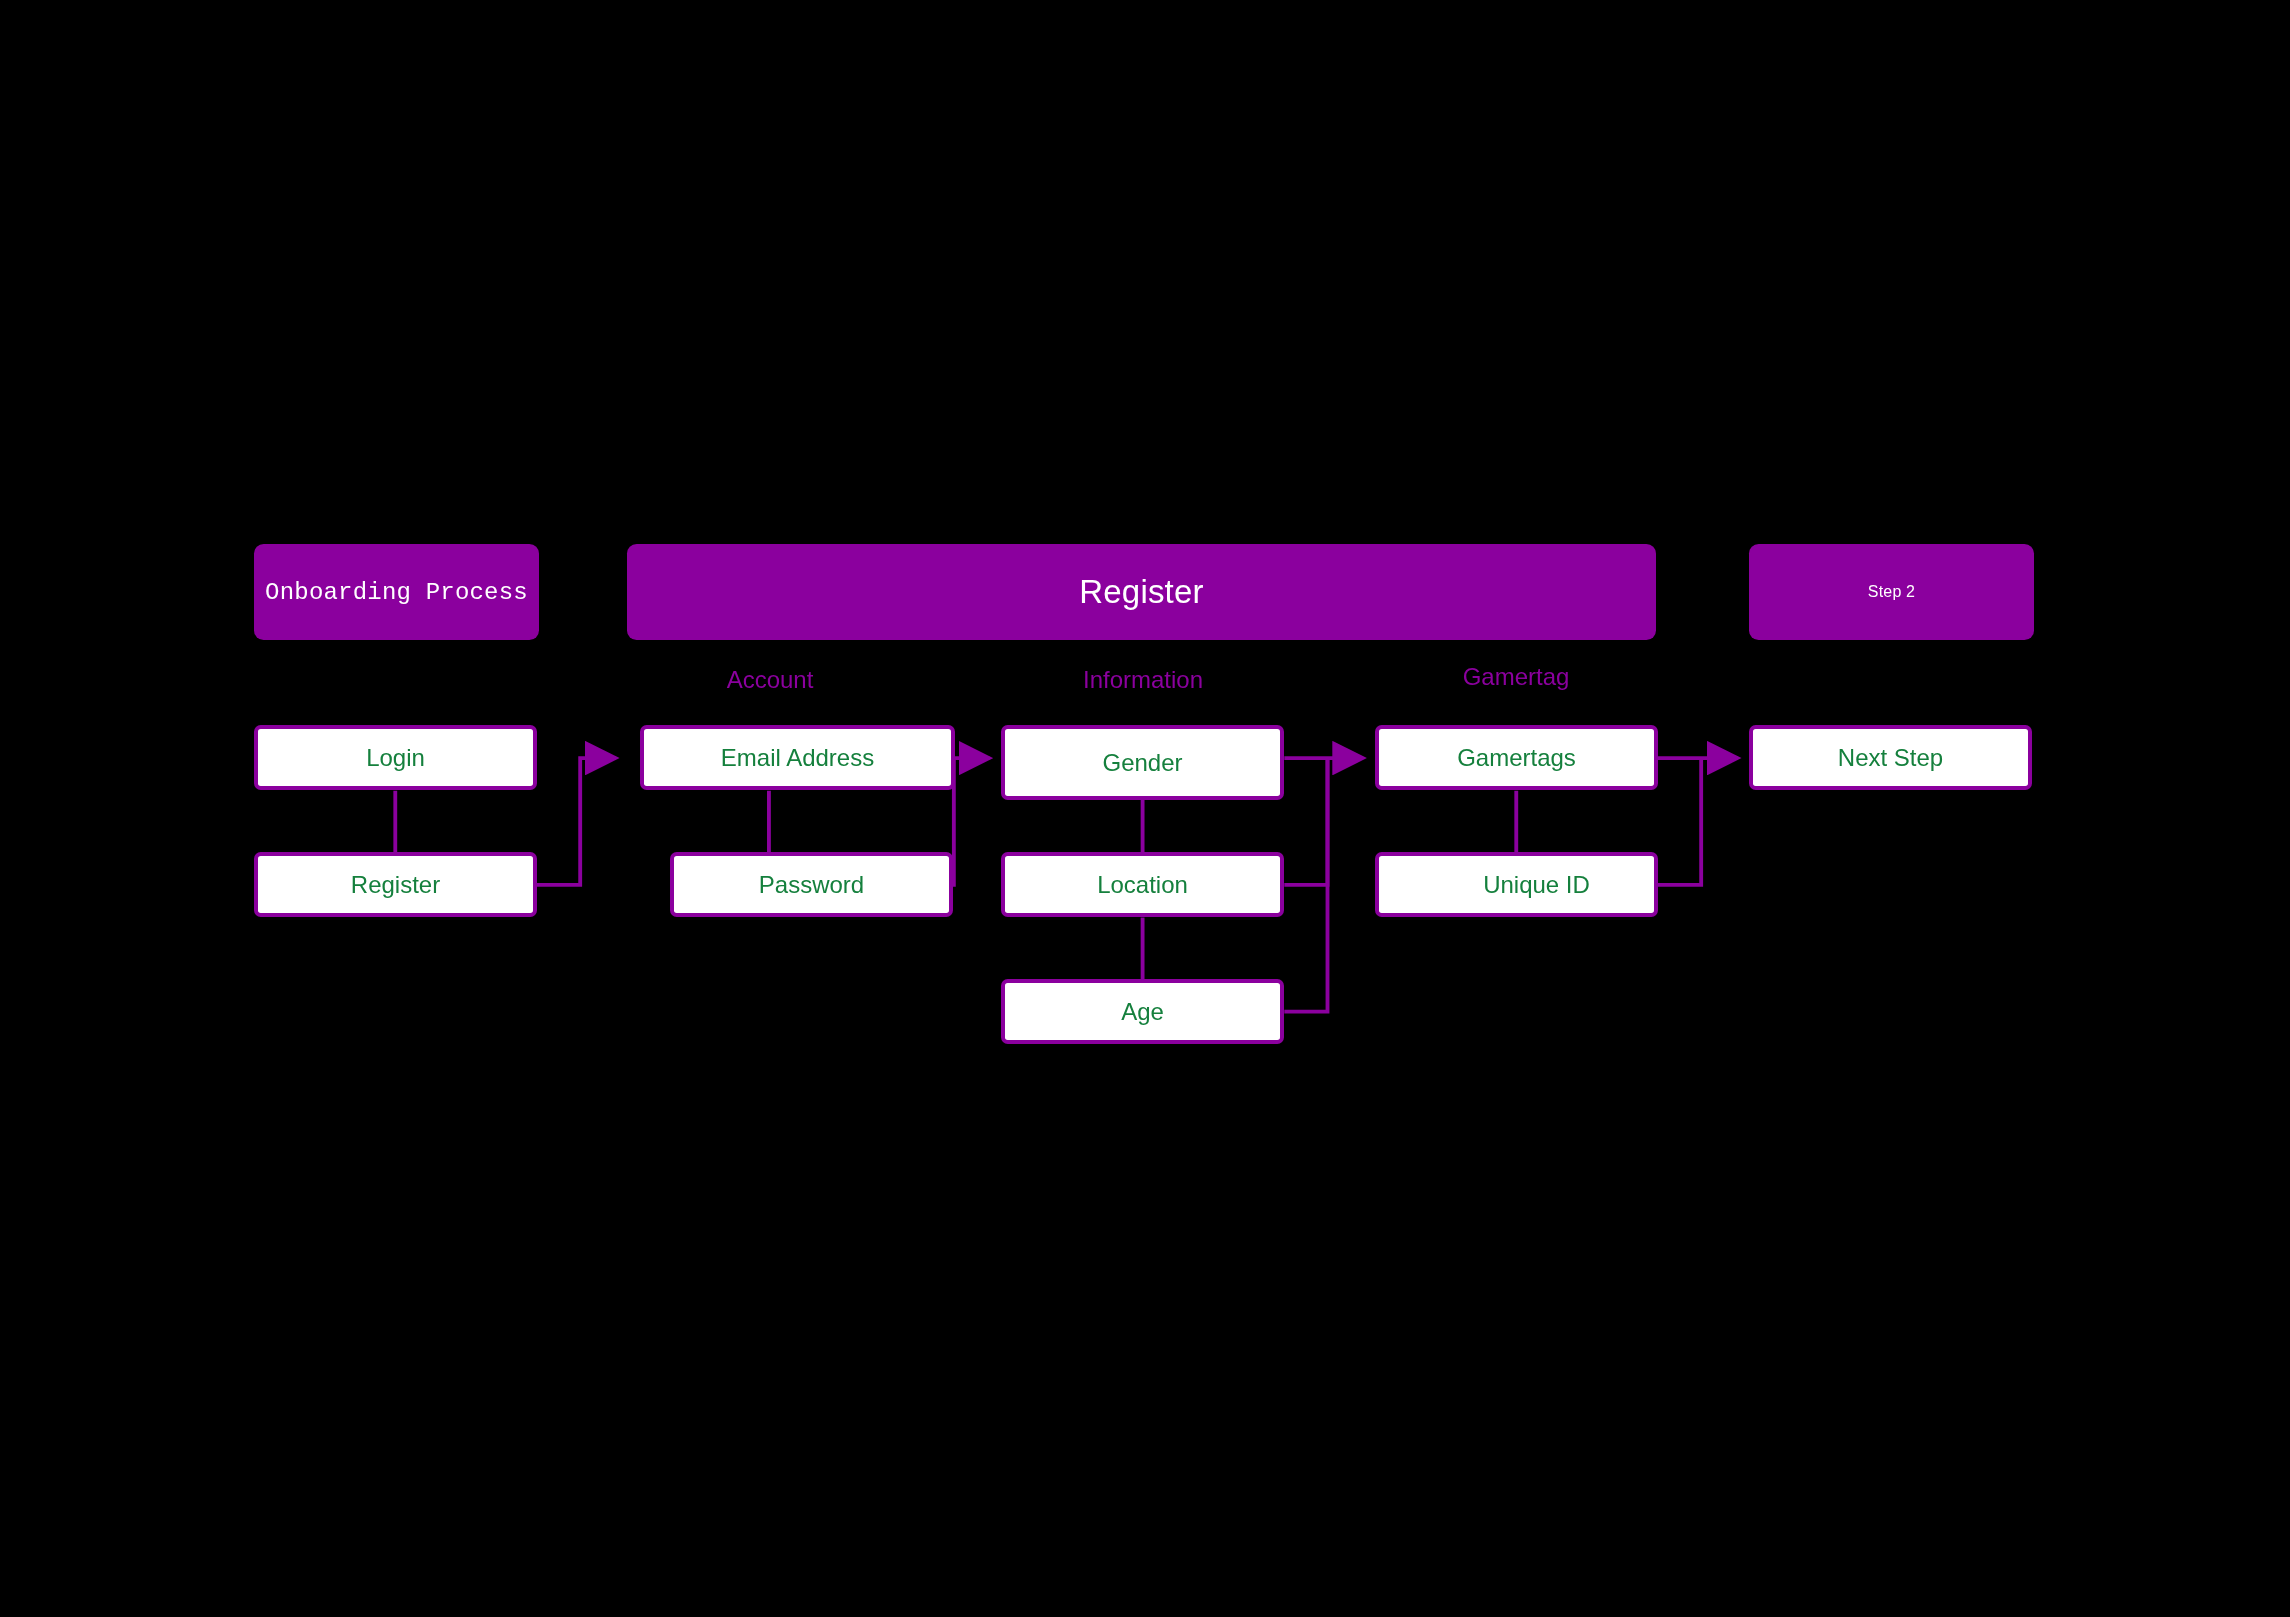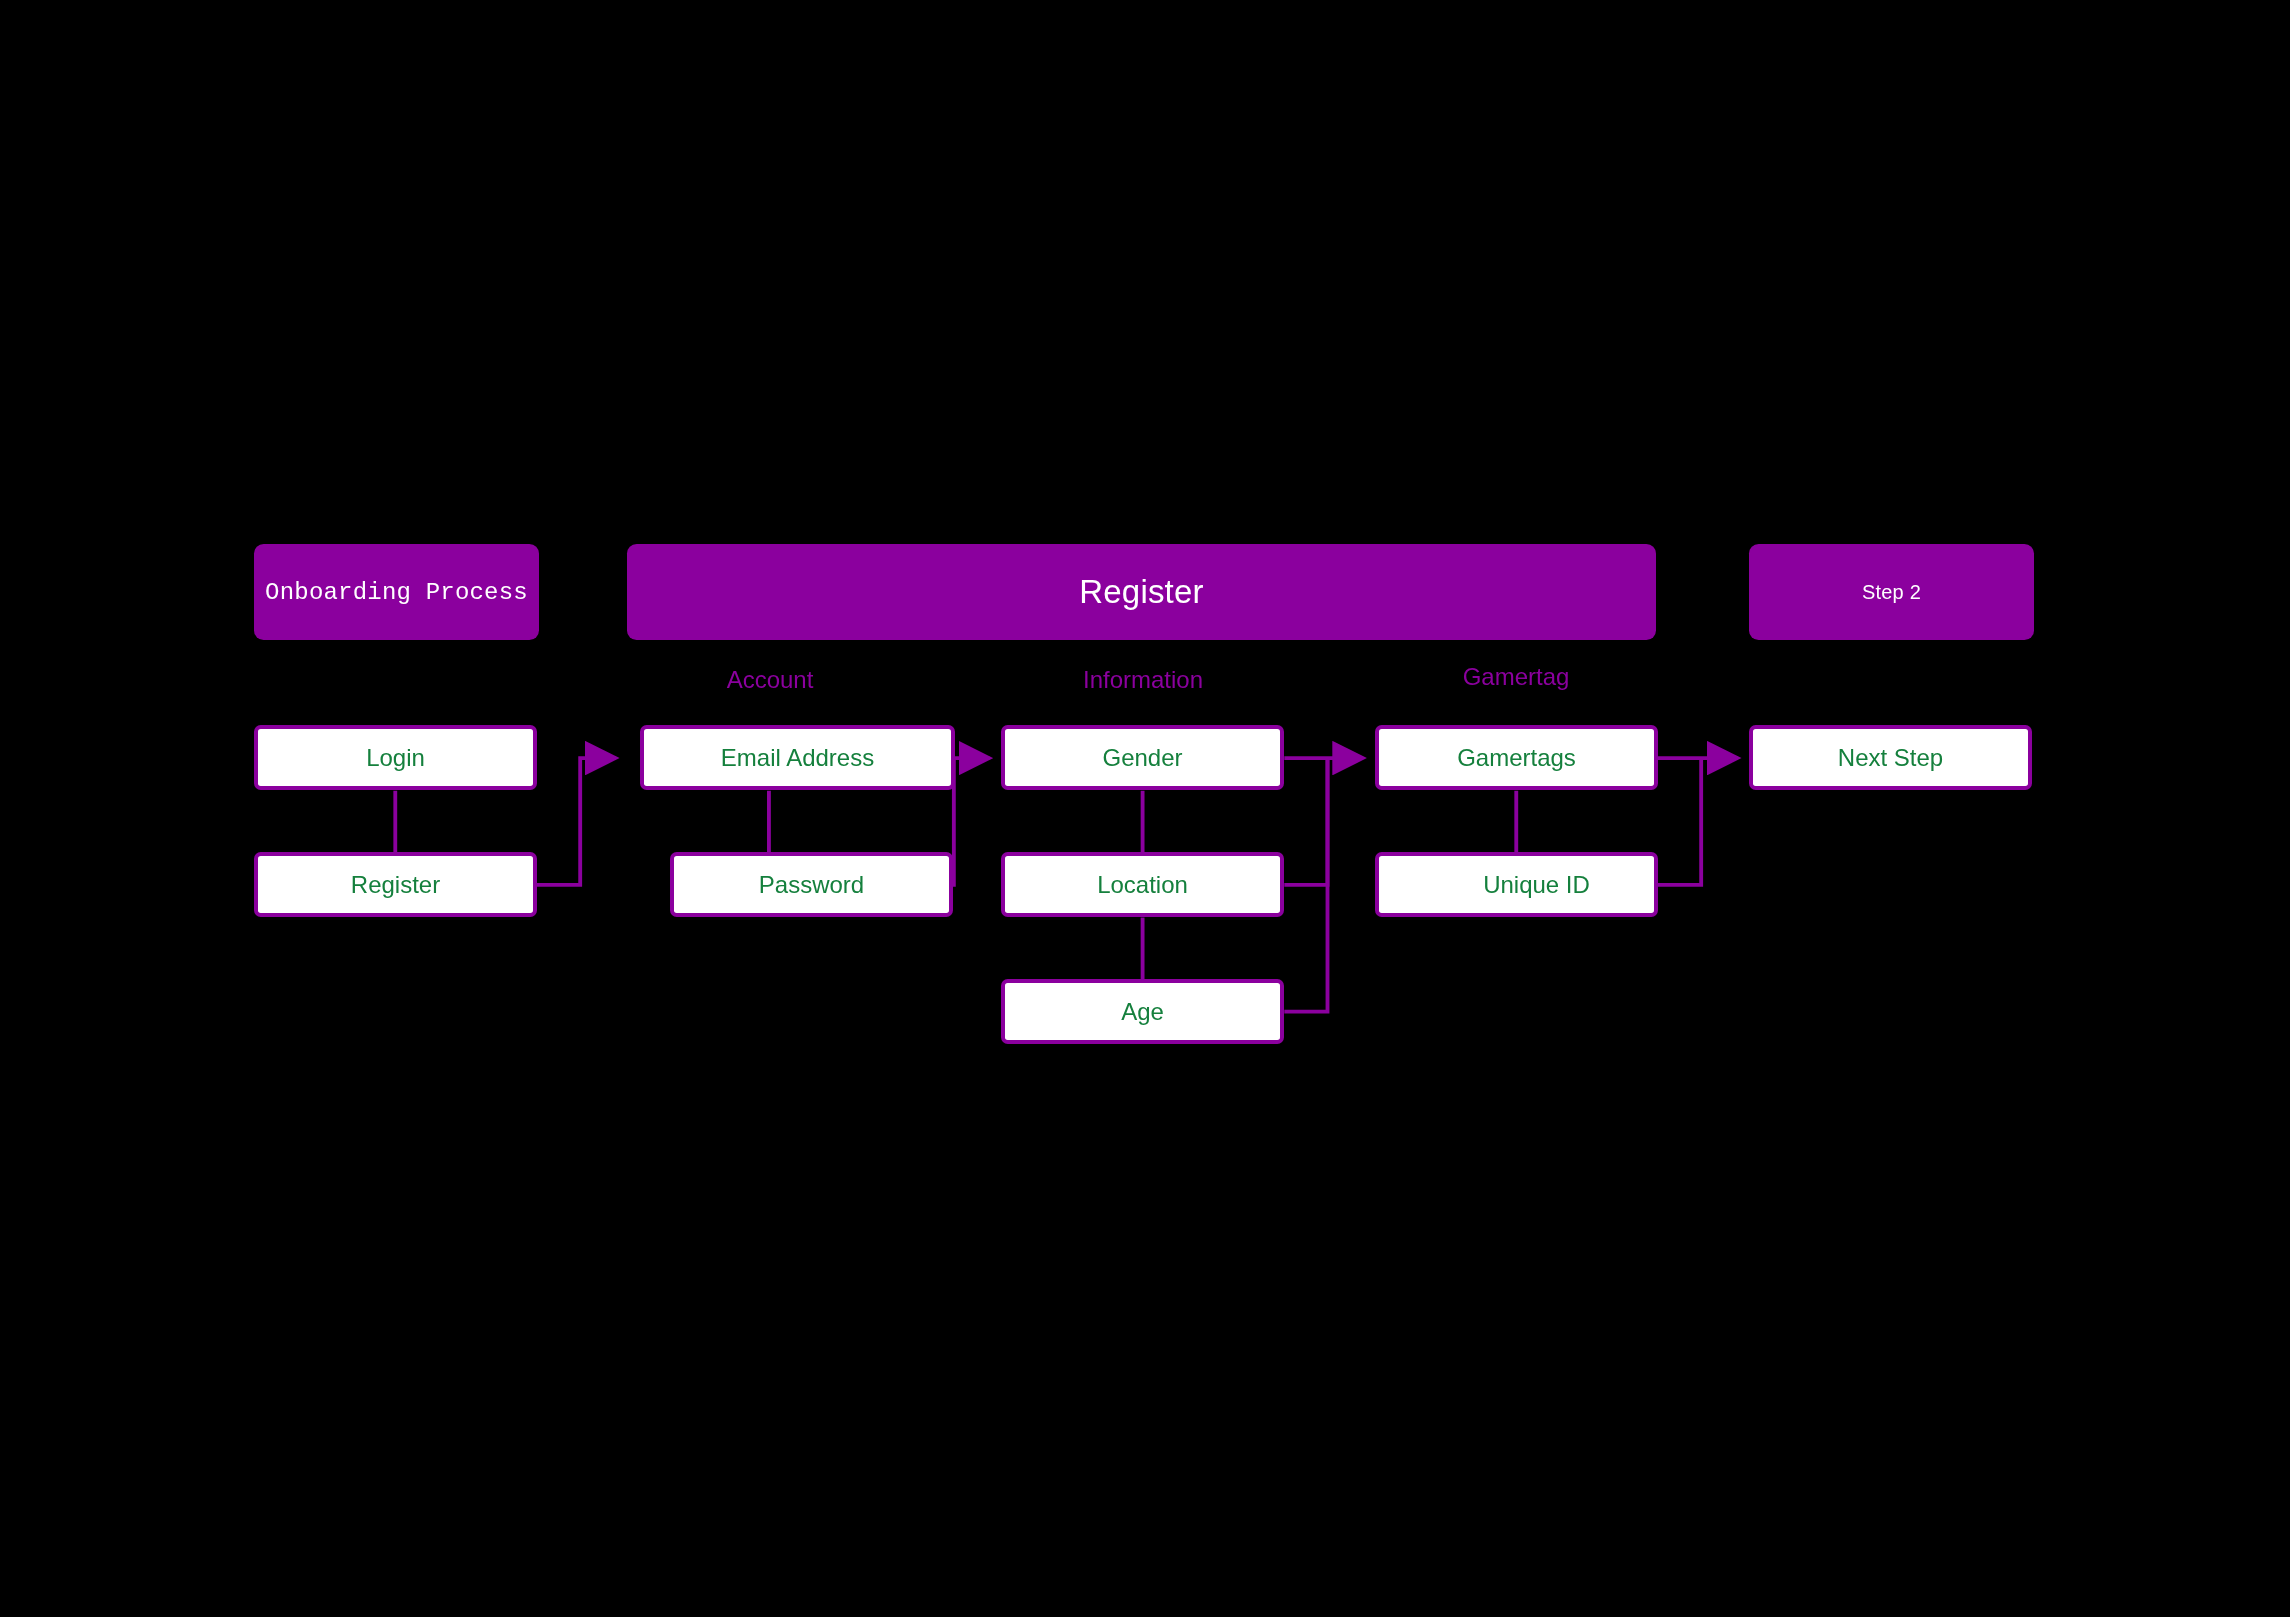--- a/index.html
+++ b/index.html
@@ -37,21 +37,21 @@
     letter-spacing: 0.2px;
     white-space: nowrap;
   }
   #banner-onboarding { left: 254px;  top: 544px; width: 285px;  height: 96px; font-family: Liberation Mono, monospace; }
   #banner-onboarding .banner-label { font-size: 24px; }
 
   #banner-register  { left: 627px;  top: 544px; width: 1029px; height: 96px; }
   #banner-register .banner-label { font-size: 33px; }
 
   #banner-step2     { left: 1749px; top: 544px; width: 285px;  height: 96px; }
-  #banner-step2 .banner-label { font-size: 20px; }
+  #banner-step2 .banner-label { font-size: 16px; }
 
   
   .group-caption {
     position: absolute;
     color: #8B009E;
     font-size: 24px;
     white-space: nowrap;
     text-align: left;
     transform: translateX(-50%);
   }
@@ -77,21 +77,21 @@
     white-space: nowrap;
   }
 
   
   #node-login        { left: 254px;  top: 725px;  width: 283px; height: 65px; }
   #node-register     { left: 254px;  top: 852px;  width: 283px; height: 65px; }
 
   #node-email        { left: 640px;  top: 725px;  width: 315px; height: 65px; }
   #node-password     { left: 627px;  top: 852px;  width: 283px; height: 65px; margin-left: 43px; }
 
-  #node-gender       { left: 1001px; top: 725px;  width: 283px; height: 65px; }
+  #node-gender       { left: 1001px; top: 725px;  width: 283px; height: 75px; }
   #node-location     { left: 1001px; top: 852px;  width: 283px; height: 65px; }
   #node-age          { left: 1001px; top: 979px; width: 283px; height: 65px; }
 
   #node-gamertags    { left: 1375px; top: 725px;  width: 283px; height: 65px; }
   #node-uniqueid     { left: 1375px; top: 852px;  width: 283px; height: 65px; padding-left: 40px; }
 
   #node-nextstep     { left: 1749px; top: 725px;  width: 283px; height: 65px; }
 
   
   #wires {

